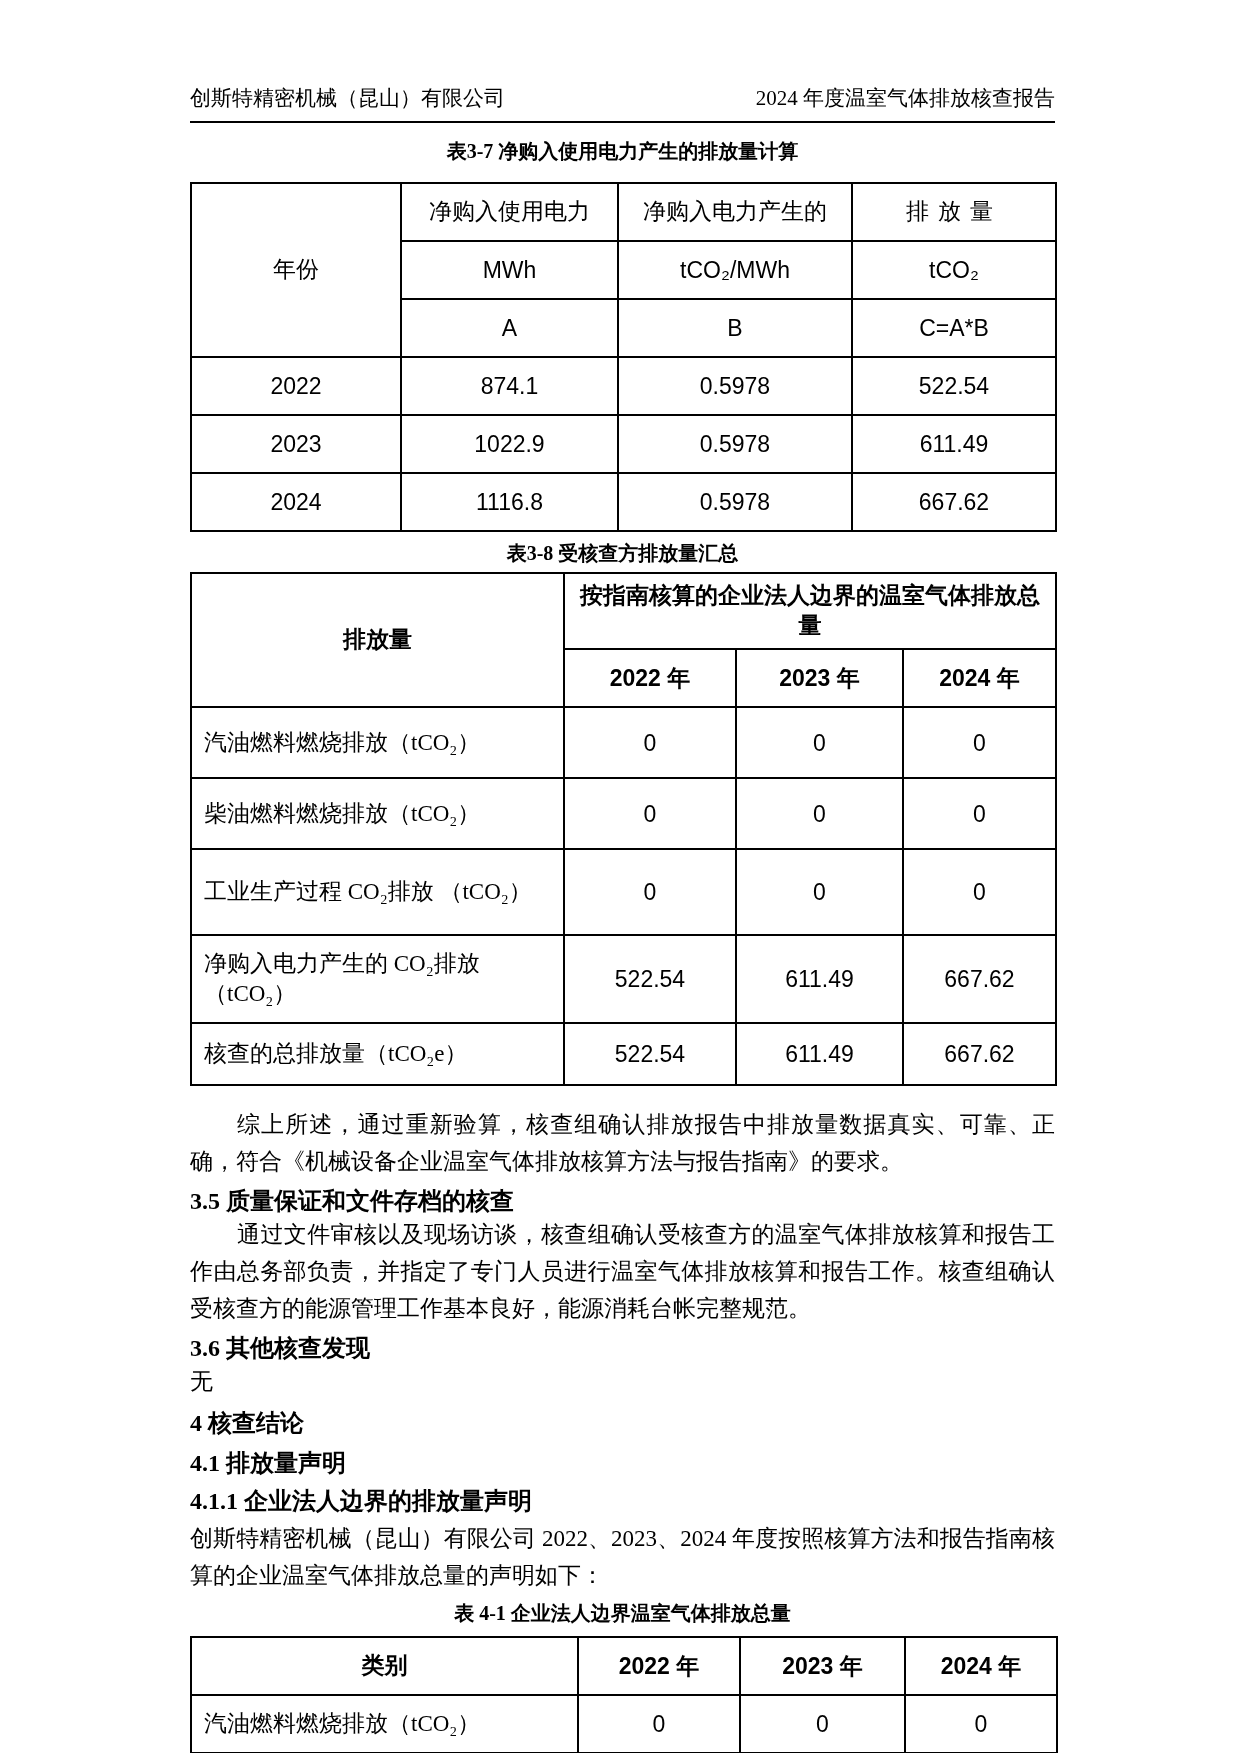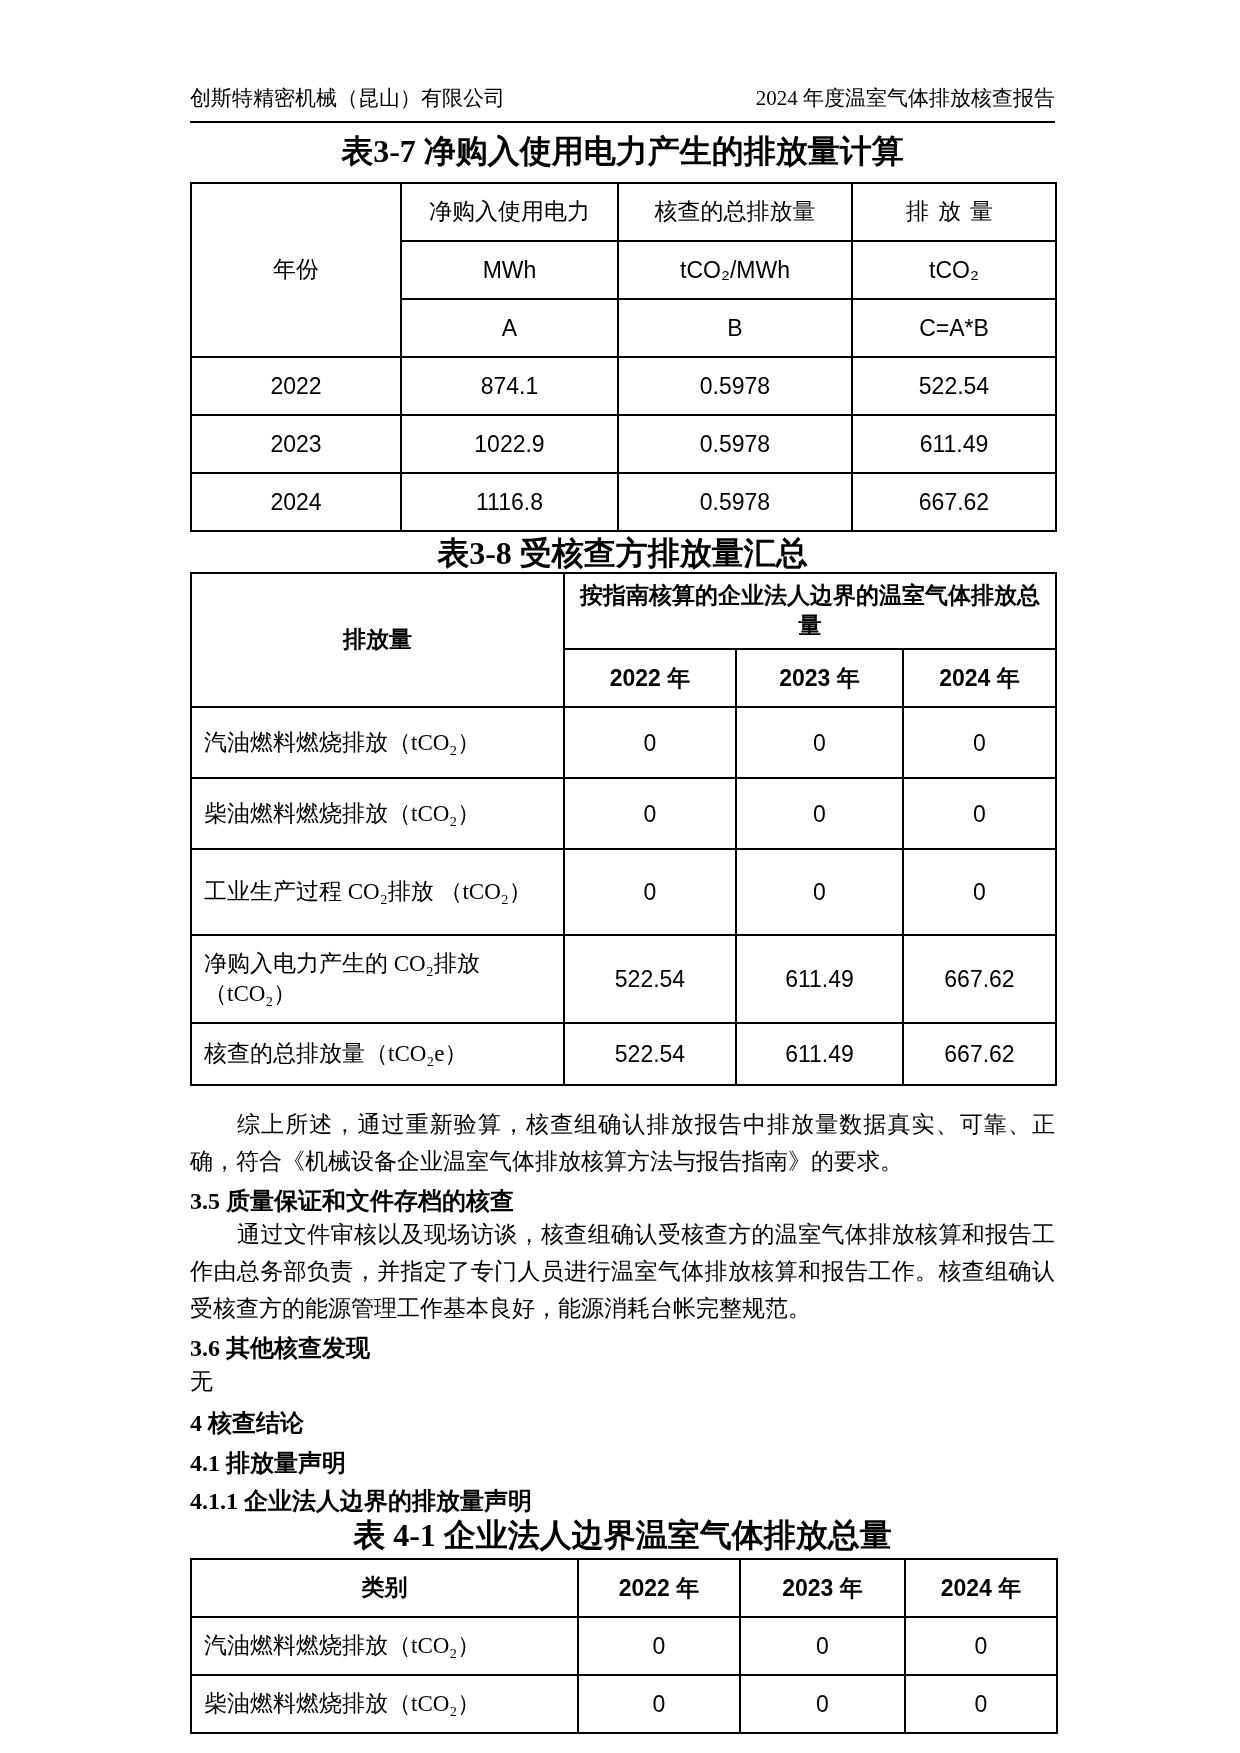--- a/index.html
+++ b/index.html
@@ -7,21 +7,21 @@
     position:relative;
     width:1240px;height:1753px;
     background:#ffffff;color:#000000;
     font-family:"Liberation Serif","DejaVu Serif",serif;
     overflow:hidden;
     margin:0 auto;
   }
   .content{position:absolute;left:190px;top:0;width:865px;}
   .header{display:flex;justify-content:space-between;padding-top:86px;font-size:21px;line-height:24px;}
   .header-rule{border-bottom:2px solid #000;margin-top:11px;}
-  .caption{text-align:center;font-weight:bold;font-size:32px;line-height:27px;}
+  .caption{text-align:center;font-weight:bold;font-size:20px;line-height:27px;}
   .cap37{margin-top:15px;}
   .cap38{margin-top:8px;}
   .cap41{margin-top:6px;}
   table{border-collapse:collapse;width:100%;table-layout:fixed;}
   .t37{margin-top:17px;}
   .t38{margin-top:5px;}
   .t41{margin-top:9px;}
   td,th{border:2px solid #000;text-align:center;vertical-align:middle;
         font-size:23px;font-weight:normal;padding:13px;line-height:30px;}
   .num{font-family:"Liberation Sans","DejaVu Sans",sans-serif;}
@@ -58,21 +58,21 @@
       <colgroup>
           <col style="width:210px">
           <col style="width:217px">
           <col style="width:234px">
           <col style="width:204px">
         </colgroup>
       <tbody>
           <tr style="height:40px">
         <td rowspan="3">年份</td>
         <td>净购入使用电力</td>
-        <td>核查的总排放量</td>
+        <td>净购入电力产生的</td>
         <td class="spaced">排放量</td>
       </tr>
       <tr style="height:37px">
         <td class="num">MWh</td>
         <td class="num">tCO₂/MWh</td>
         <td class="num">tCO₂</td>
       </tr>
       <tr style="height:39px">
         <td class="num">A</td>
         <td class="num">B</td>
@@ -158,20 +158,21 @@
     <p class="indent p-qa">通过文件审核以及现场访谈，核查组确认受核查方的温室气体排放核算和报告工作由总务部负责，并指定了专门人员进行温室气体排放核算和报告工作。核查组确认受核查方的能源管理工作基本良好，能源消耗台帐完整规范。</p>
 
     <h2 class="h36">3.6  其他核查发现</h2>
 
     <p class="none-line">无</p>
 
     <h2 class="h4">4 核查结论</h2>
     <h2 class="h41">4.1 排放量声明</h2>
     <h2 class="h411">4.1.1 企业法人边界的排放量声明</h2>
 
+    <p class="p-declaration" style="margin-top:4px;">创斯特精密机械（昆山）有限公司 2022、2023、2024 年度按照核算方法和报告指南核算的企业温室气体排放总量的声明如下：</p>
 
     <div class="caption cap41">表 4-1 企业法人边界温室气体排放总量</div>
 
     <table class="t41">
       <colgroup>
           <col style="width:387px">
           <col style="width:162px">
           <col style="width:165px">
           <col style="width:152px">
         </colgroup>

